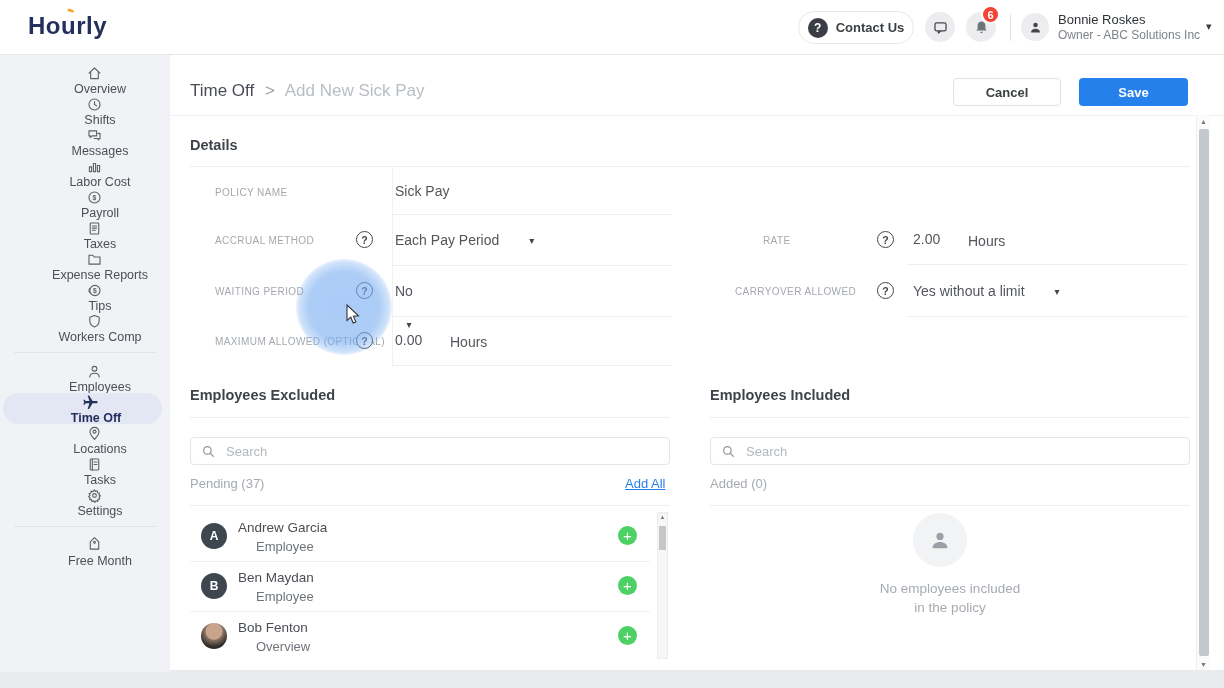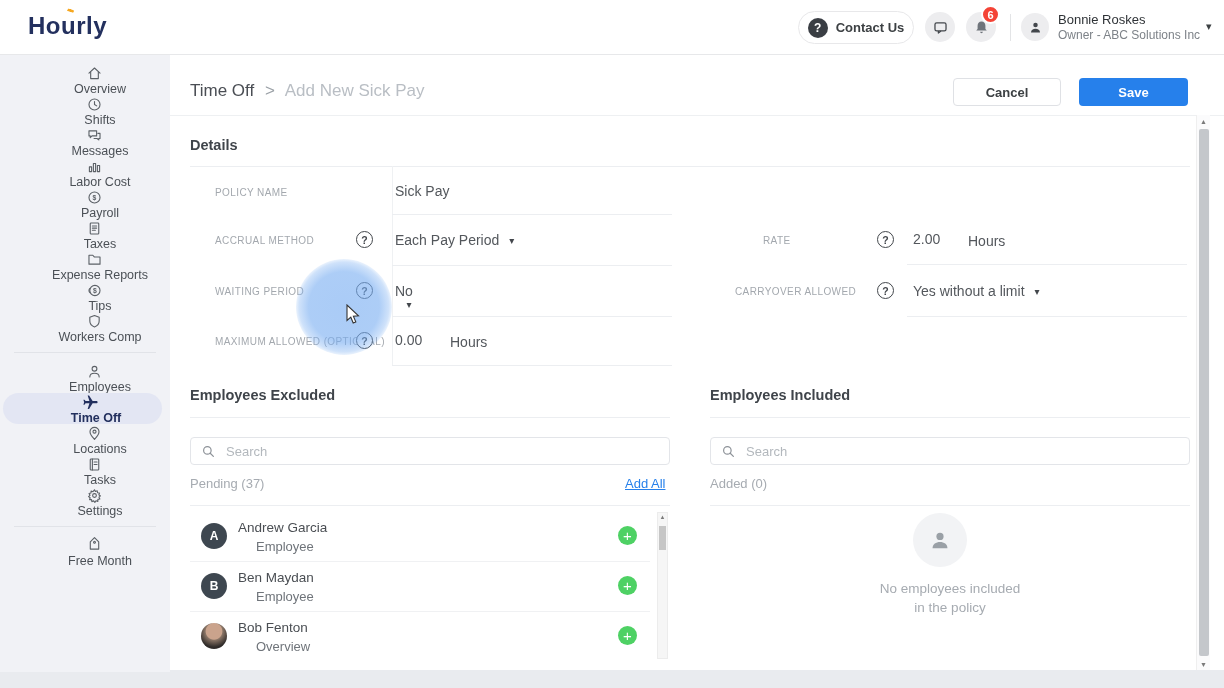--- a/index.html
+++ b/index.html
@@ -45,21 +45,21 @@
   #save-btn { position:absolute; left:909px; top:23px; width:109px; height:28px; background:#2680eb; border:none; border-radius:4px; font-size:13px; font-weight:bold; color:#ffffff; display:flex; align-items:center; justify-content:center; cursor:pointer; }
   #title-divider { position:absolute; left:0px; top:60px; width:1054px; height:1px; background:#eef0f2; }
 
   .h-line { position:absolute; height:1px; background:#eceef1; }
   .v-line { position:absolute; width:1px; background:#eff1f3; }
   .section-heading { position:absolute; font-size:14.5px; font-weight:bold; color:#3f444a; }
 
   .field-label { position:absolute; font-size:10px; color:#a3a8ae; letter-spacing:0.4px; }
   .help-icon { position:absolute; width:17px; height:17px; border:1.5px solid #43474c; border-radius:50%; color:#43474c; font-size:10.5px; font-weight:bold; display:flex; align-items:center; justify-content:center; cursor:pointer; background:#fff; }
   .caret { font-size:10px; color:#43474c; margin-left:10px; }
-  .dropdown { position:absolute; display:flex; align-items:center; cursor:pointer; font-size:14px; color:#53575c; }
+  .dropdown { position:absolute; display:flex; align-items:center; cursor:pointer; font-size:14px; color:#53575c;gap:20px; }
   input.text-field { position:absolute; border:none; outline:none; font-size:14px; color:#53575c; font-family:"Liberation Sans",sans-serif; background:transparent; }
   .unit-label { position:absolute; font-size:14px; color:#53575c; }
 
   .search-box { position:absolute; width:480px; height:28px; border:1px solid #e3e5e9; border-radius:4px; background:#fff; display:flex; align-items:center; padding-left:10px; }
   .search-box input { border:none; outline:none; flex:1; margin-left:10px; font-size:13px; color:#53575c; font-family:"Liberation Sans",sans-serif; }
   .search-box input::placeholder { color:#b3b8bd; }
   .muted-label { position:absolute; font-size:13px; color:#a6abb1; }
   #add-all { position:absolute; font-size:13px; color:#2680eb; text-decoration:underline; cursor:pointer; }
 
   .emp-row { position:absolute; left:20px; width:460px; height:50px; }

